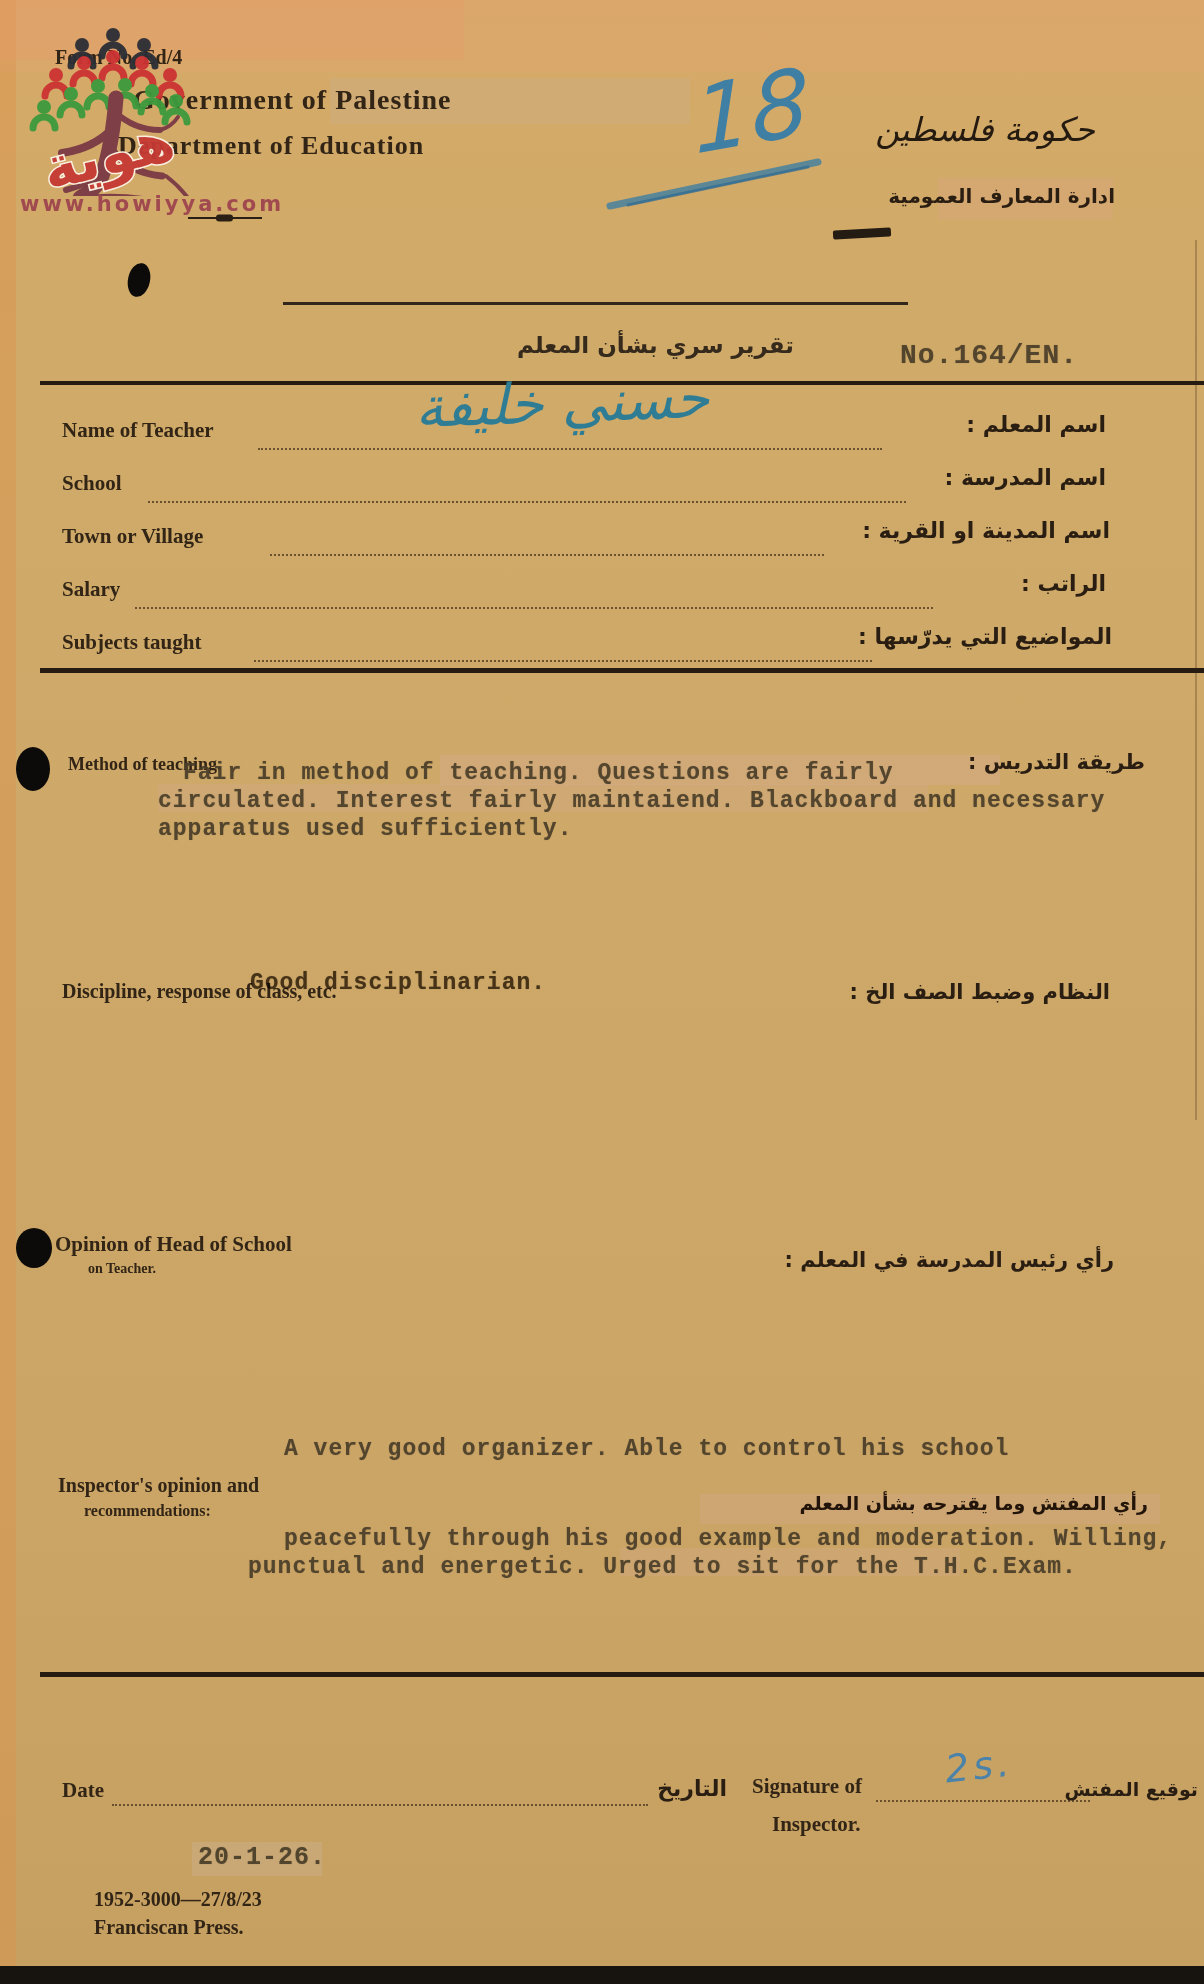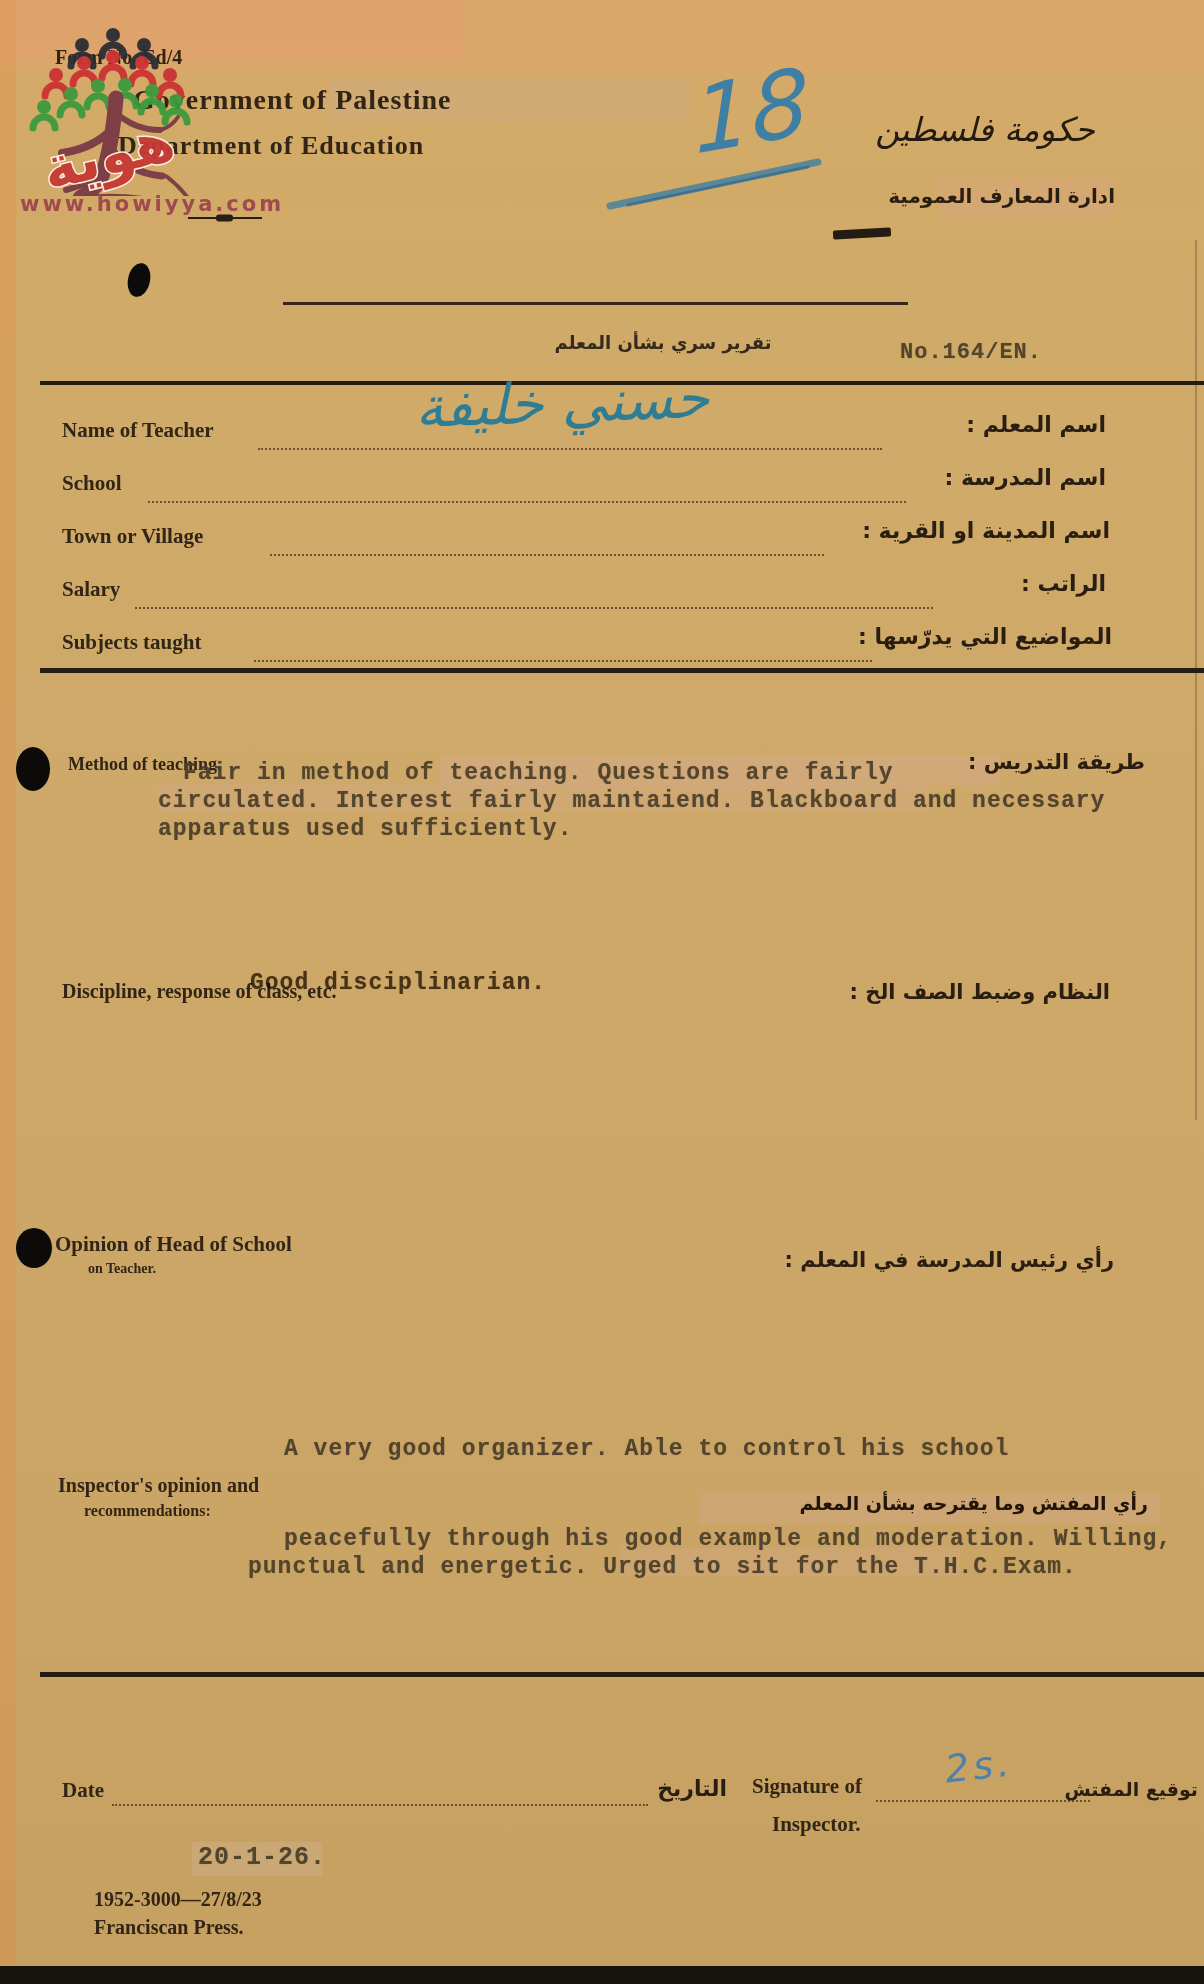--- a/index.html
+++ b/index.html
@@ -99,22 +99,22 @@
   </svg>
 
   <div class="abs ar" dir="rtl" style="left:905px;top:110px;width:190px;text-align:right;font-size:33px;font-weight:400;font-style:italic;color:#241a10;">حكومة فلسطين</div>
   <div class="abs ar" dir="rtl" style="left:940px;top:184px;width:175px;text-align:center;font-size:20px;">ادارة المعارف العمومية</div>
   <div class="abs" style="left:833px;top:229px;width:58px;height:9px;background:#241c12;transform:rotate(-3deg);border-radius:2px;"></div>
 
   <div class="abs punch" style="left:128px;top:263px;width:22px;height:34px;transform:rotate(12deg);"></div>
 
   <div class="abs" style="left:283px;top:302px;width:625px;height:3px;background:#33261a;"></div>
 
-  <div class="abs ar" dir="rtl" style="left:548px;top:332px;width:230px;text-align:center;font-size:18px;color:#352a1c;">تقرير سري بشأن المعلم</div>
-  <div class="abs type" style="left:900px;top:340px;font-size:22px;">No.164/EN.</div>
+  <div class="abs ar" dir="rtl" style="left:564px;top:332px;width:230px;text-align:center;font-size:23px;color:#352a1c;">تقرير سري بشأن المعلم</div>
+  <div class="abs type" style="left:900px;top:340px;font-size:28px;">No.164/EN.</div>
 
   <div class="abs rule" style="left:40px;top:381px;width:1164px;height:4px;"></div>
 
   <div class="abs printtxt" style="left:62px;top:418px;font-size:21px;">Name of Teacher</div>
   <div class="abs dotline" style="left:258px;top:448px;width:624px;"></div>
   <div class="abs ar" dir="rtl" style="right:98px;top:412px;font-size:22px;">اسم المعلم :</div>
   <div class="abs ink" style="left:415px;top:370px;font-size:56px;color:#2f7d95;transform:rotate(-2deg);z-index:3;letter-spacing:6px;">حسني خليفة</div>
 
   <div class="abs printtxt" style="left:62px;top:471px;font-size:21px;">School</div>
   <div class="abs dotline" style="left:148px;top:501px;width:758px;"></div>

